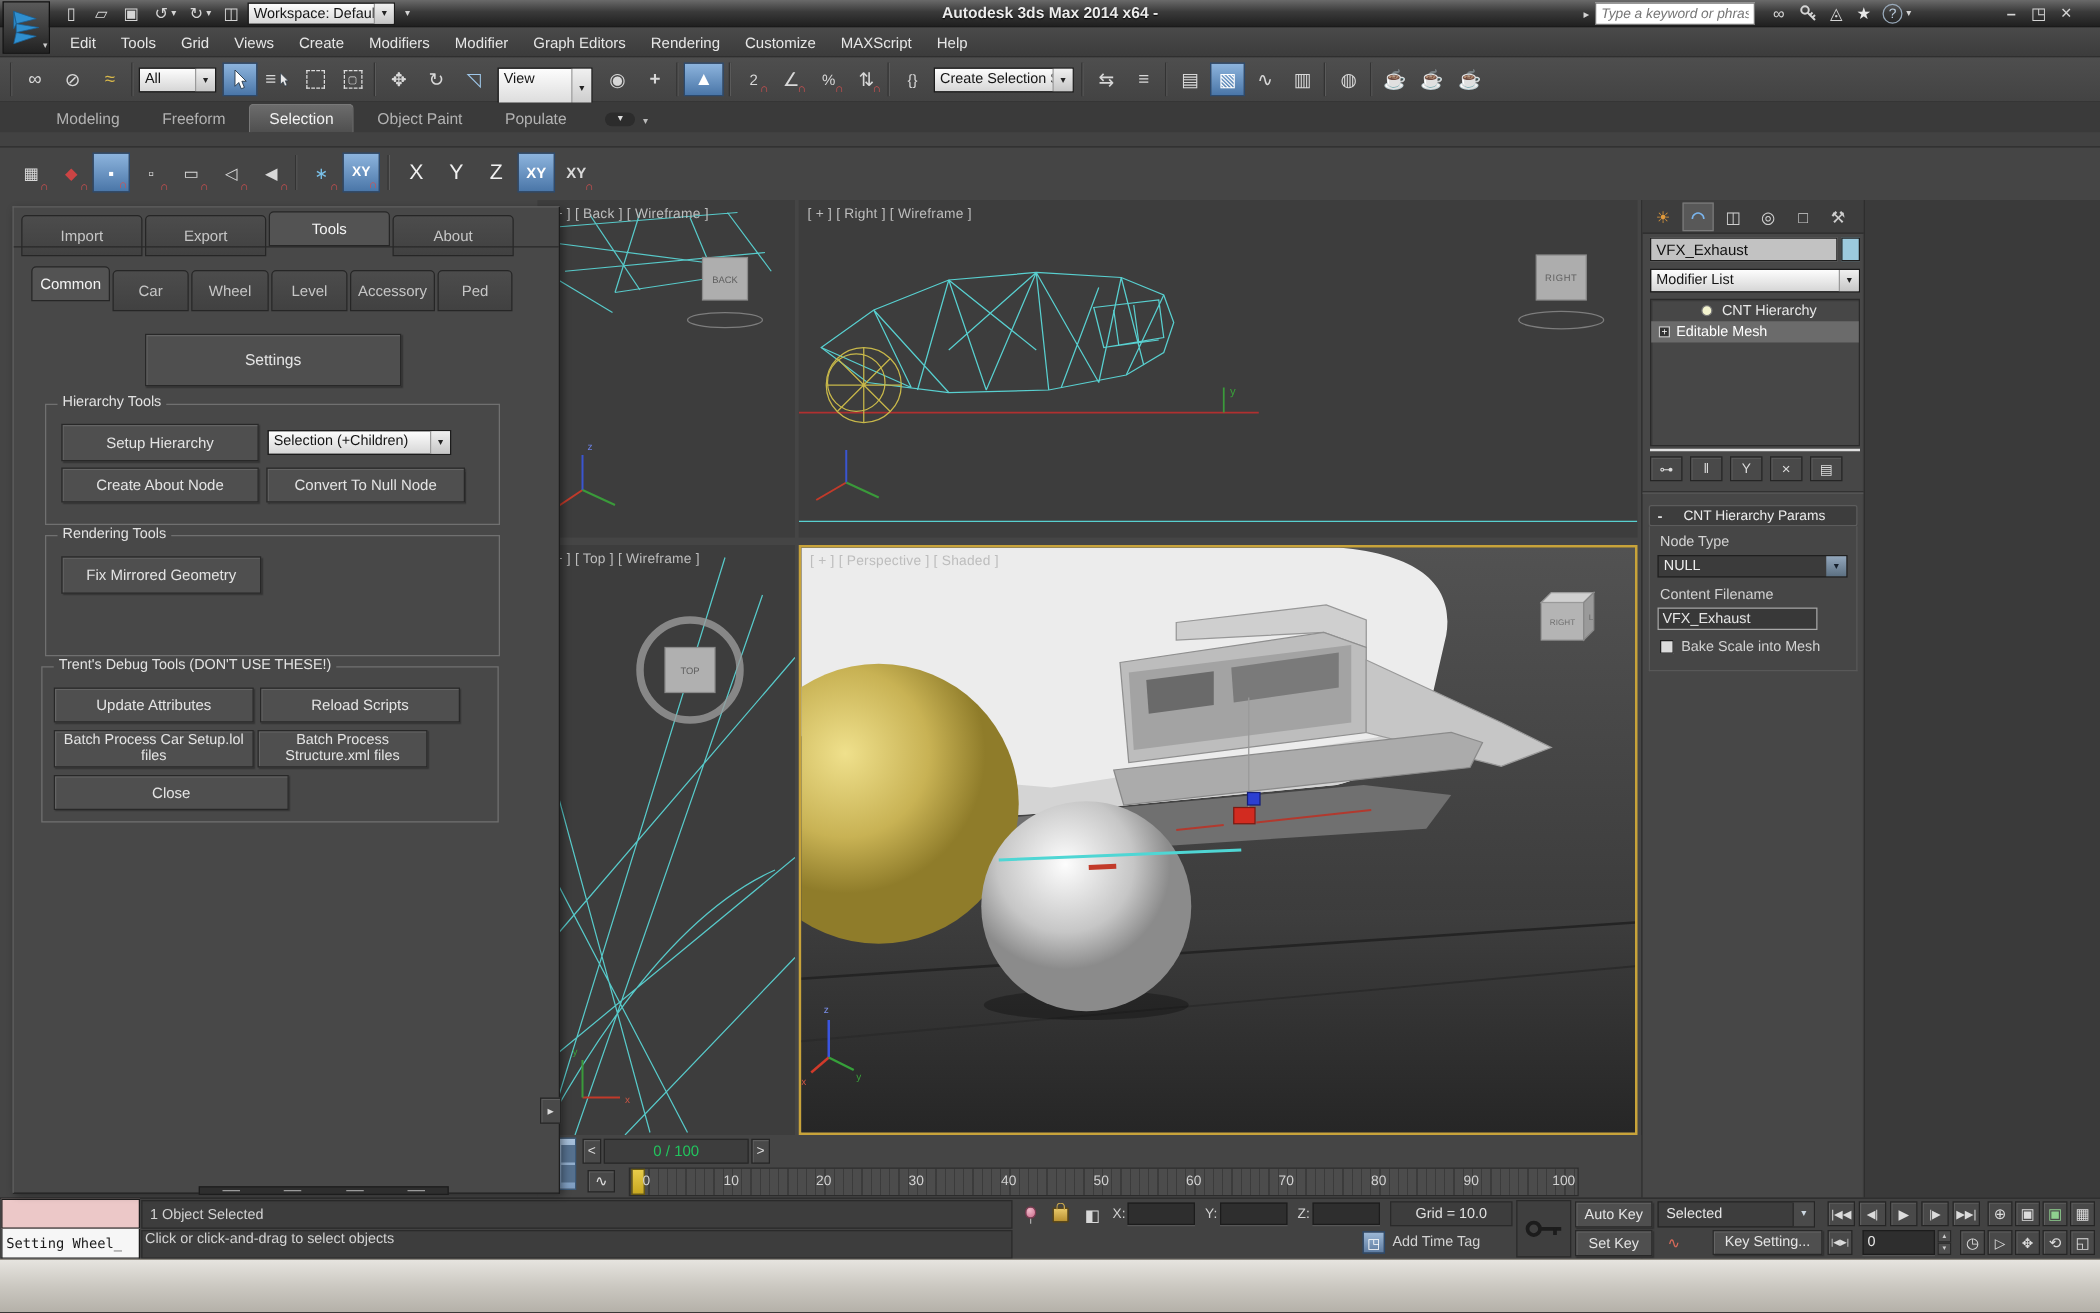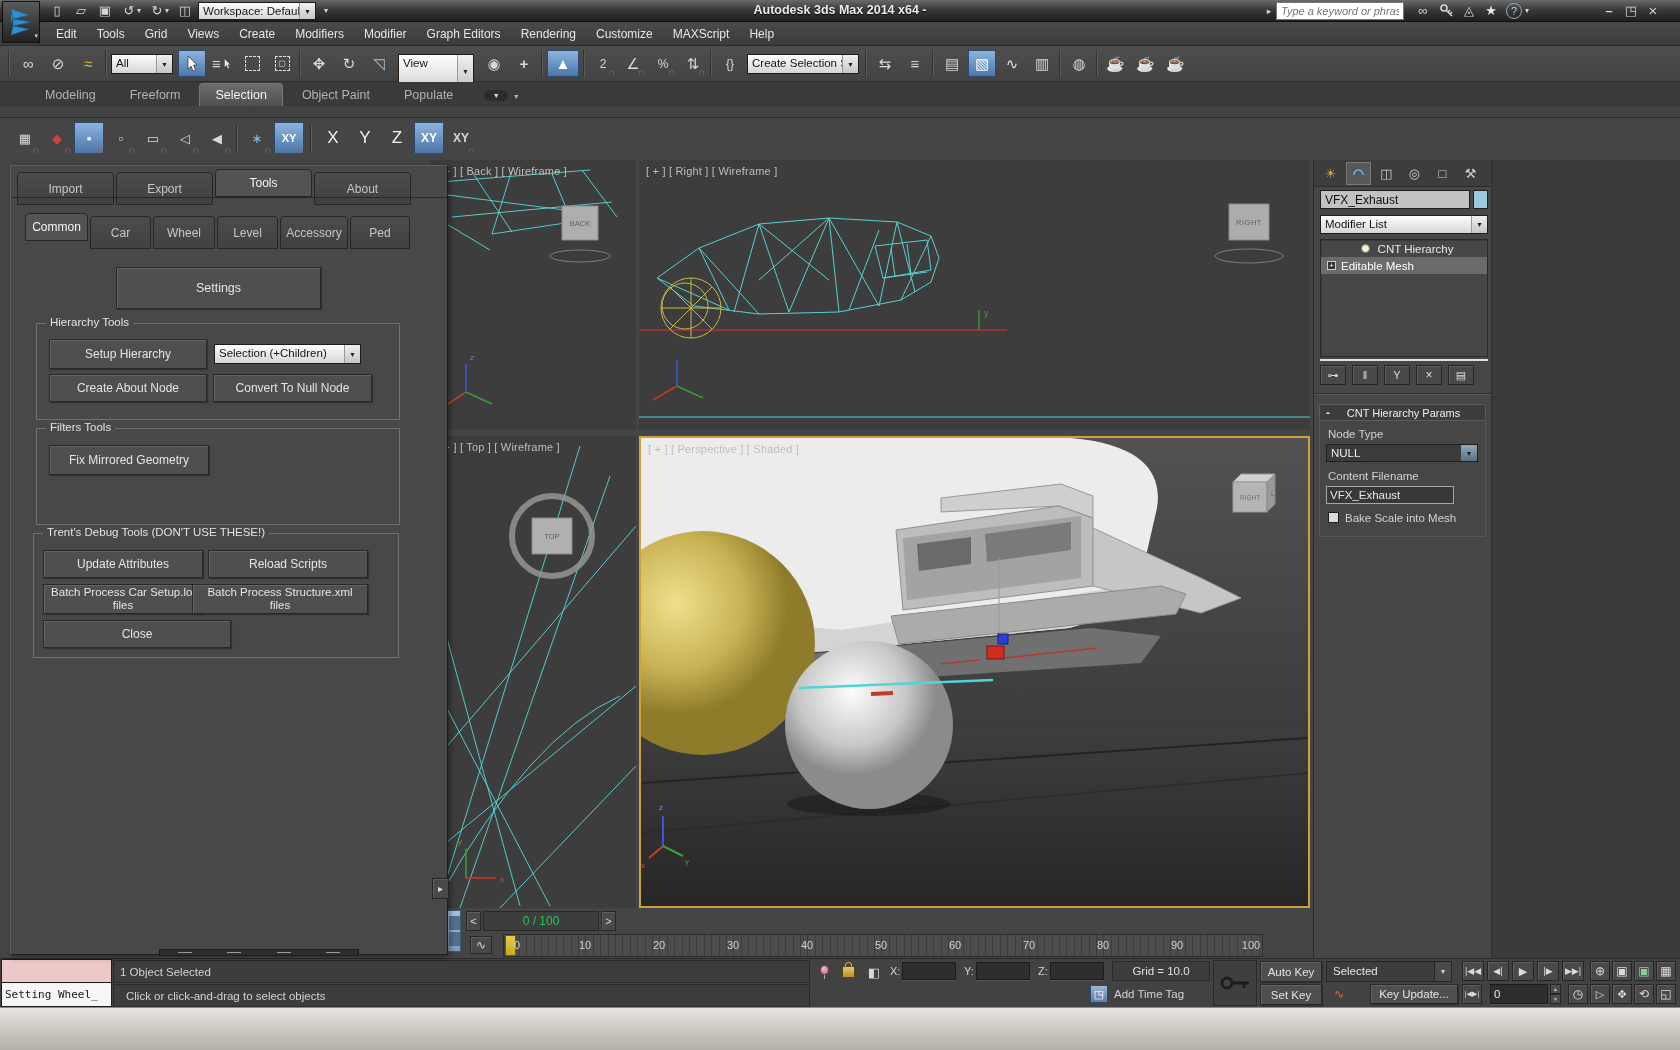--- a/index.html
+++ b/index.html
@@ -395,30 +395,30 @@
       <div class="btn3 abs" style="left:12px;top:15px;width:158px;height:30px">Setup Hierarchy</div>
       <div class="combo" style="left:177px;top:20px;width:147px;height:20px">
         <span class="val">Selection (+Children)</span>
         <span class="arr">▼</span>
       </div>
       <div class="btn3 abs" style="left:12px;top:50px;width:158px;height:28px">Create About Node</div>
       <div class="btn3 abs" style="left:176px;top:50px;width:159px;height:28px">Convert To Null Node</div>
     </div>
 
     <div class="grp" style="left:25px;top:262px;width:364px;height:97px">
-      <span class="lbl">Filters Tools</span>
+      <span class="lbl">Rendering Tools</span>
       <div class="btn3 abs" style="left:12px;top:16px;width:160px;height:30px">Fix Mirrored Geometry</div>
     </div>
 
     <div class="grp" style="left:22px;top:367px;width:366px;height:125px">
       <span class="lbl">Trent's Debug Tools (DON'T USE THESE!)</span>
       <div class="btn3 abs" style="left:9px;top:16px;width:160px;height:28px">Update Attributes</div>
       <div class="btn3 abs" style="left:174px;top:16px;width:160px;height:28px">Reload Scripts</div>
       <div class="btn3 abs" style="left:9px;top:50px;width:160px;height:30px;font-size:11.5px;line-height:1.1;padding:0 4px">Batch Process Car Setup.lol files</div>
-      <div class="btn3 abs" style="left:158px;top:50px;width:176px;height:30px;font-size:11.5px;line-height:1.1;padding:0 4px">Batch Process Structure.xml files</div>
+      <div class="btn3 abs" style="left:172px;top:50px;width:136px;height:30px;font-size:11.5px;line-height:1.1;padding:0 4px">Batch Process Structure.xml files</div>
       <div class="btn3 abs" style="left:9px;top:86px;width:188px;height:28px">Close</div>
     </div>
 
     <div class="abs" style="left:148px;top:783px;width:200px;height:7px;background:#2e2e2e;border:1px solid #1d1d1d;display:flex;align-items:center;justify-content:space-around">
       <span style="width:14px;height:1px;background:#9a9a9a"></span>
       <span style="width:14px;height:1px;background:#9a9a9a"></span>
       <span style="width:14px;height:1px;background:#9a9a9a"></span>
       <span style="width:14px;height:1px;background:#9a9a9a"></span>
     </div>
   </div>
@@ -513,21 +513,21 @@
   <div class="abs" style="left:0;top:958px;width:1680px;height:49px;background:#424242;border-top:1px solid #2a2a2a">
 
     <div class="abs" style="left:1px;top:0;width:111px;height:24px;background:#ecc8c8;border:1px solid #1c1c1c"></div>
     <div class="abs" style="left:1px;top:24px;width:111px;height:24px;background:#f6f6f6;border:1px solid #1c1c1c;border-top:none;display:flex;align-items:center;padding-left:3px">
       <span style="font-family:'DejaVu Sans Mono',monospace;font-size:11px;color:#1a1a1a;white-space:nowrap">Setting Wheel_</span>
     </div>
 
     <div class="abs" style="left:113px;top:1px;width:697px;height:23px;background:#3d3d3d;border:1px solid #2a2a2a;display:flex;align-items:center;padding-left:6px">
       <span class="statlbl" style="font-size:11.5px">1 Object Selected</span>
     </div>
-    <div class="abs" style="left:113px;top:25px;width:697px;height:23px;background:#3d3d3d;border:1px solid #2a2a2a;display:flex;align-items:center;padding-left:12px">
+    <div class="abs" style="left:113px;top:25px;width:697px;height:23px;background:#3d3d3d;border:1px solid #2a2a2a;display:flex;align-items:flex-start;padding-left:2px">
       <span class="statlbl" style="font-size:11.5px">Click or click-and-drag to select objects</span>
     </div>
 
     <div class="abs" style="left:820px;top:6px;width:10px;height:13px">
       <span style="display:block;width:9px;height:10px;border-radius:50%;background:radial-gradient(circle at 35% 30%,#f0b8c8,#c86a8a);border:1px solid #7a3a50"></span>
       <span style="display:block;width:1px;height:4px;background:#aaa;margin-left:4px"></span>
     </div>
     <div class="abs" style="left:842px;top:7px;width:13px;height:12px;background:linear-gradient(#e8c86a,#b89030);border:1px solid #5a4410;border-radius:1px">
       <span style="position:absolute;left:2px;top:-5px;width:7px;height:6px;border:1.5px solid #caa84a;border-bottom:none;border-radius:4px 4px 0 0"></span>
     </div>
@@ -549,21 +549,21 @@
         <line x1="24" y1="8" x2="24" y2="13" stroke="#1c1c1c" stroke-width="3"></line>
       </svg>
     </div>
     <div class="btn3 abs" style="left:1260px;top:2px;width:62px;height:21px;font-size:11.5px">Auto Key</div>
     <div class="btn3 abs" style="left:1260px;top:25px;width:62px;height:21px;font-size:11.5px">Set Key</div>
     <div class="abs" style="left:1326px;top:2px;width:126px;height:21px;background:#3d3d3d;border:1px solid #252525;display:flex;align-items:stretch">
       <span style="flex:1;padding:3px 6px 0;font-size:11.5px;color:#e4e4e4">Selected</span>
       <span style="width:17px;background:#4a4a4a;border-left:1px solid #252525;display:flex;align-items:center;justify-content:center;font-size:7px;color:#cdd8e2">▼</span>
     </div>
     <div class="abs flexc" style="left:1328px;top:26px;width:22px;height:18px;color:#d86a5a;font-size:12px">∿</div>
-    <div class="btn3 abs" style="left:1370px;top:25px;width:88px;height:20px;font-size:11.5px">Key Update...</div>
+    <div class="btn3 abs" style="left:1370px;top:25px;width:88px;height:20px;font-size:11.5px">Key Setting...</div>
 
     <div class="sbtn" style="left:1462px;top:2px;width:22px;height:20px">|◀◀</div>
     <div class="sbtn" style="left:1487px;top:2px;width:22px;height:20px">◀|</div>
     <div class="sbtn" style="left:1512px;top:2px;width:22px;height:20px;font-size:11px">▶</div>
     <div class="sbtn" style="left:1537px;top:2px;width:22px;height:20px">|▶</div>
     <div class="sbtn" style="left:1562px;top:2px;width:22px;height:20px">▶▶|</div>
     <div class="sbtn" style="left:1590px;top:2px;width:20px;height:20px;font-size:12px">⊕</div>
     <div class="sbtn" style="left:1612px;top:2px;width:20px;height:20px;font-size:12px">▣</div>
     <div class="sbtn" style="left:1634px;top:2px;width:20px;height:20px;font-size:12px;color:#8fd08f">▣</div>
     <div class="sbtn" style="left:1656px;top:2px;width:20px;height:20px;font-size:12px">▦</div>

